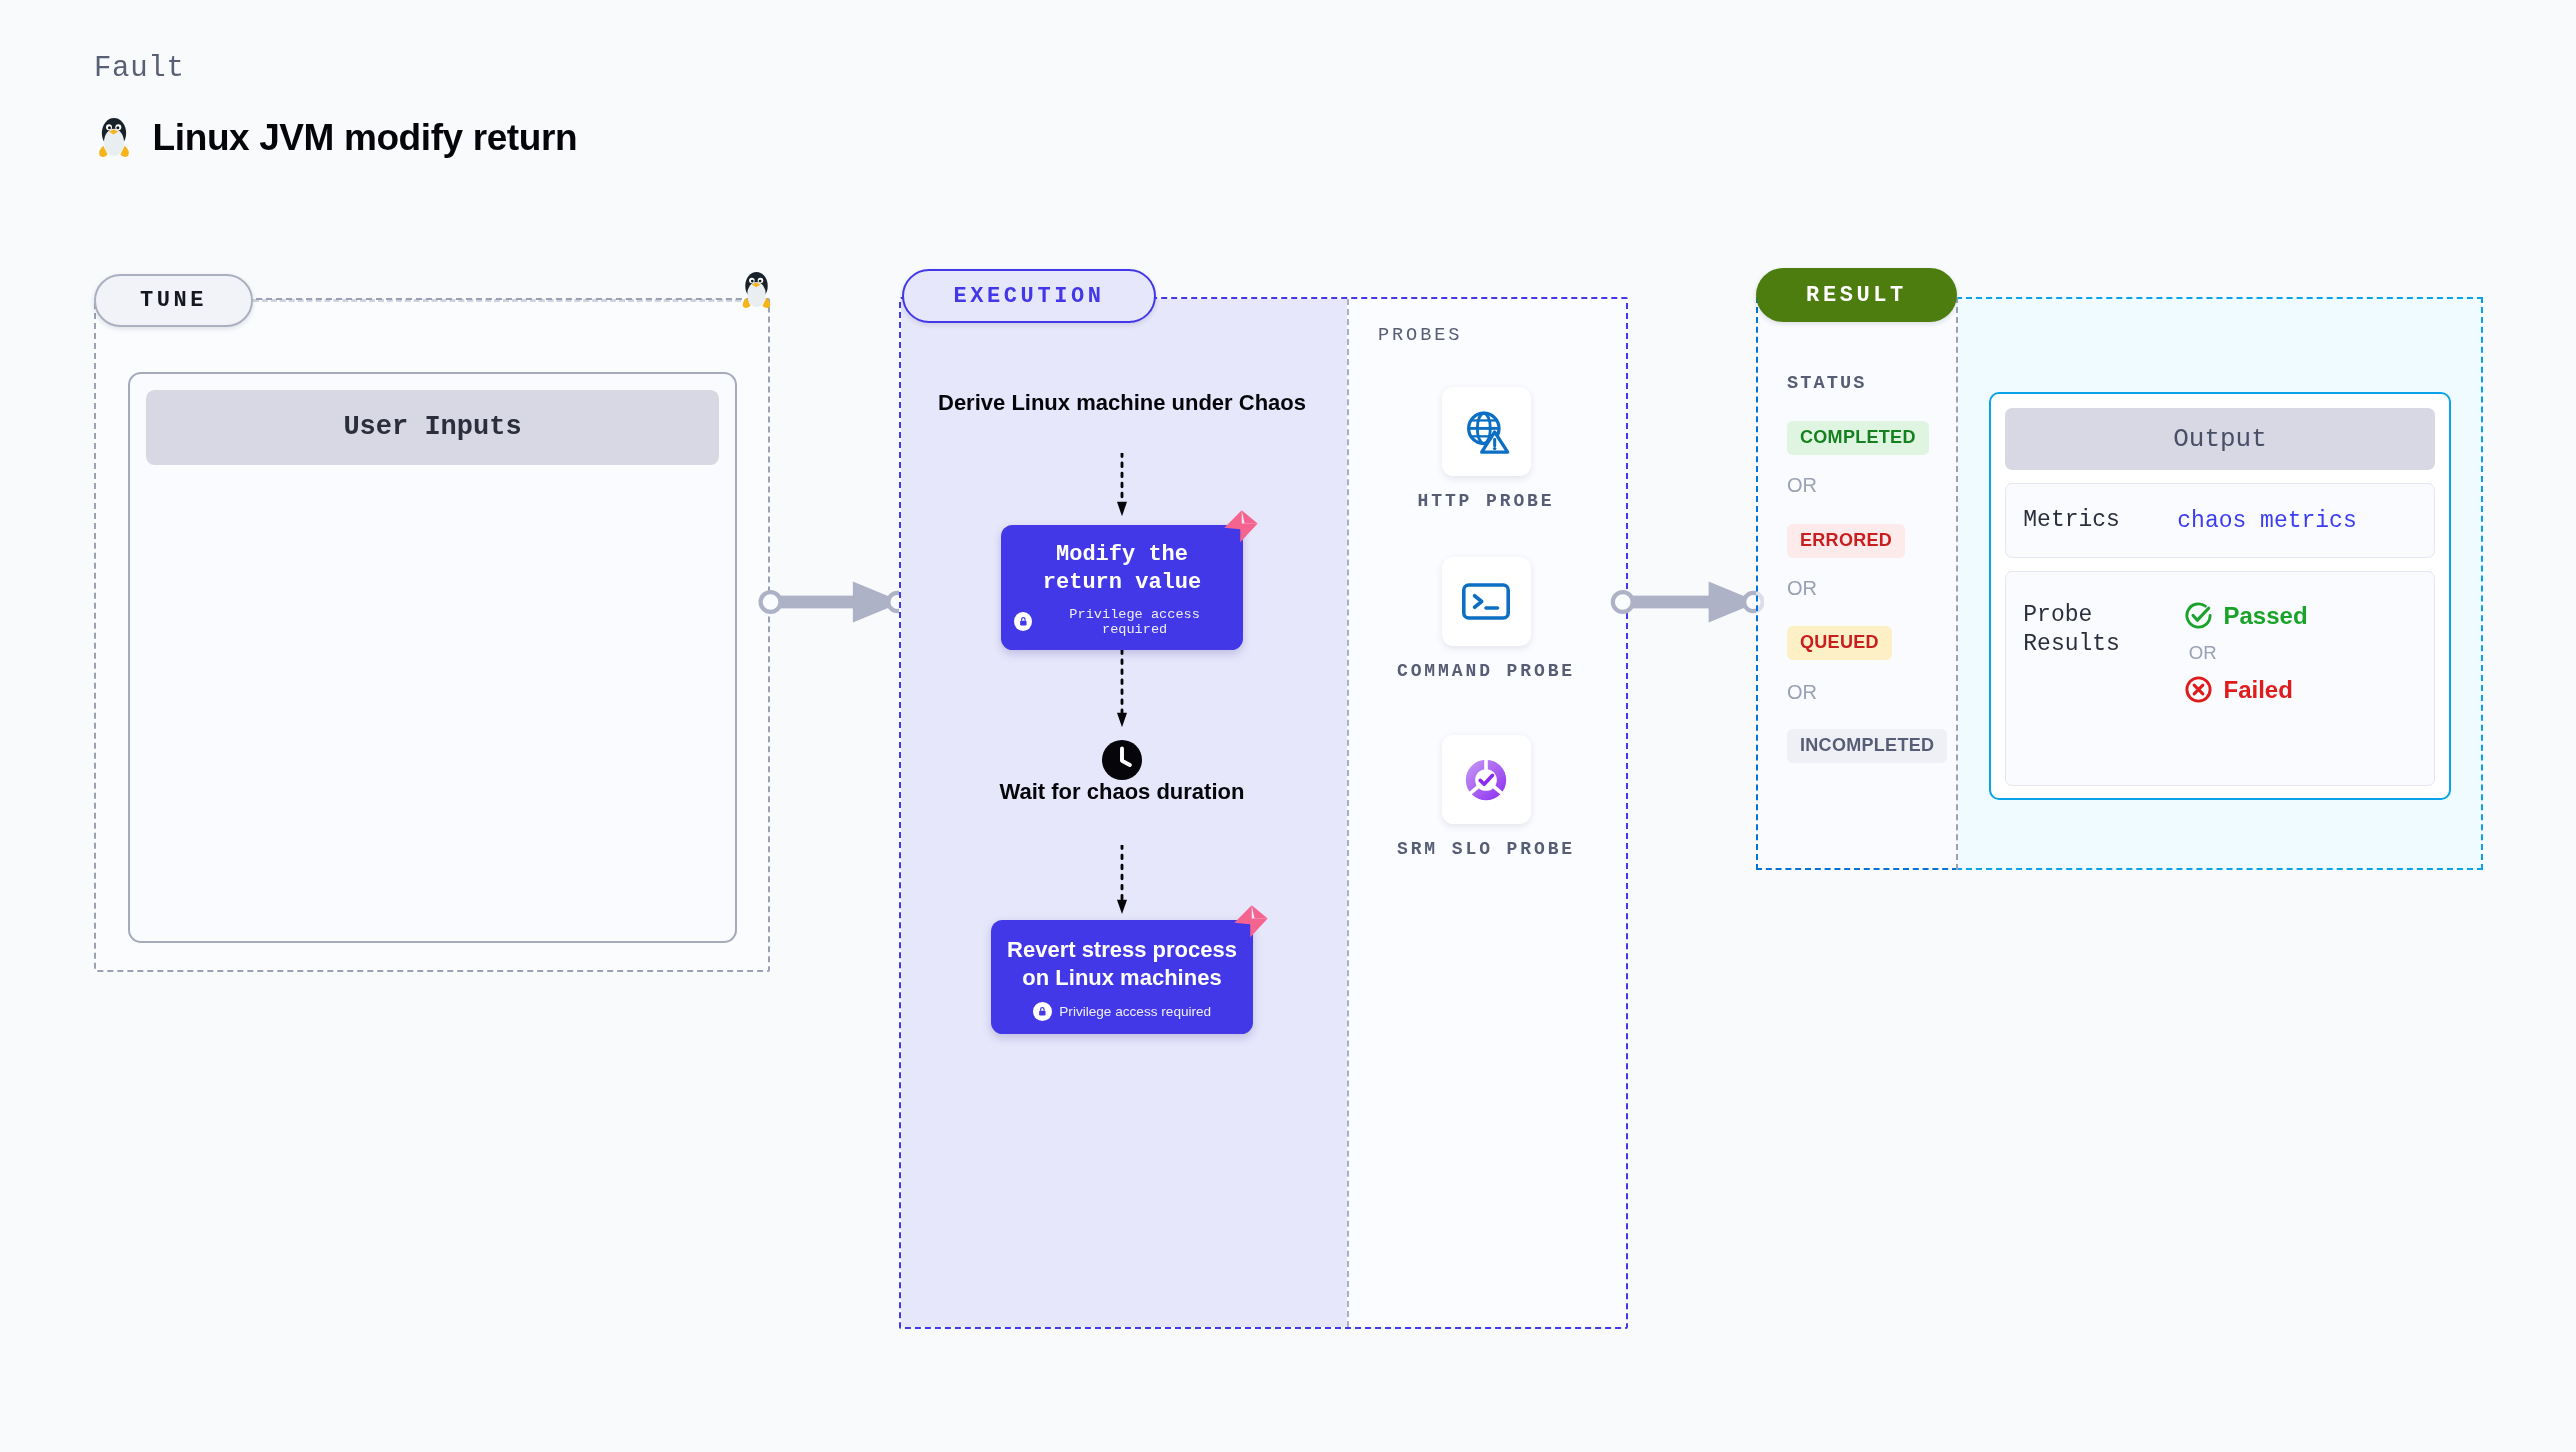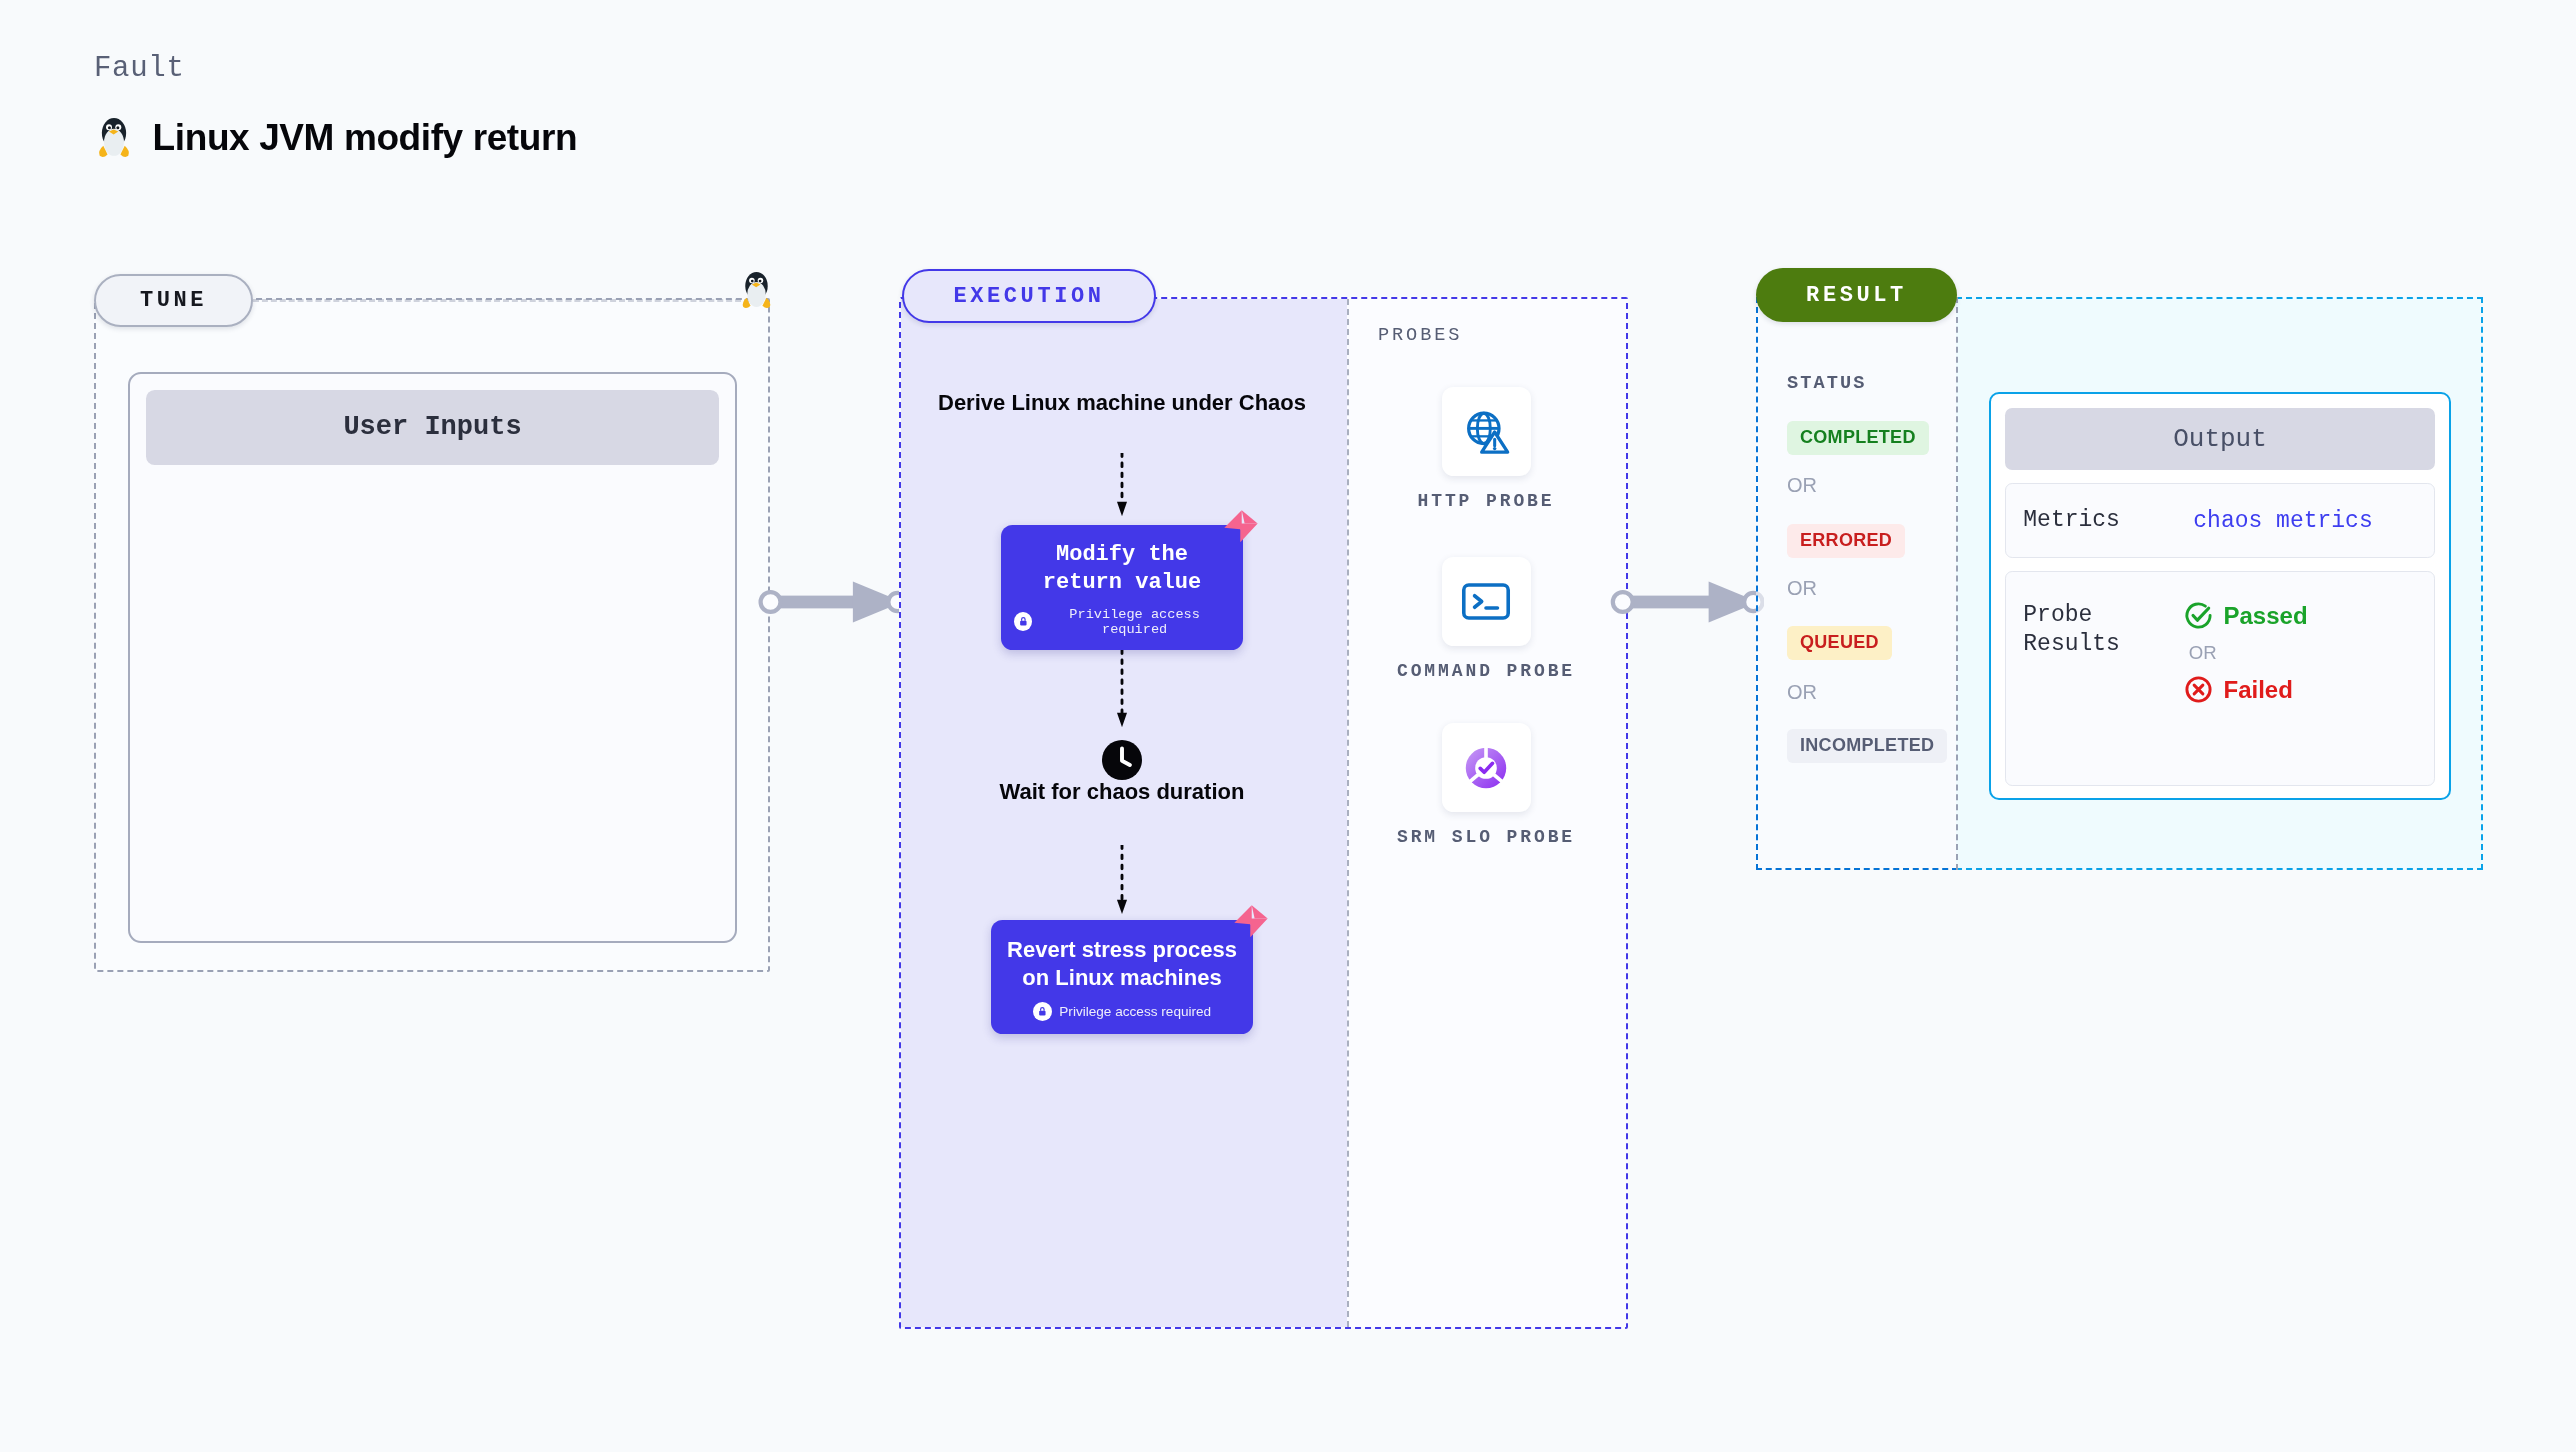--- a/index.html
+++ b/index.html
@@ -194,21 +194,21 @@
     display: flex; align-items: center; justify-content: center;
   }
   .probe-caption {
     margin-top: 13px;
     font-family: "Liberation Mono", monospace;
     font-size: 18px; letter-spacing: 2.9px;
     color: #565d74; font-weight: bold; line-height: 1.35;
   }
   #probe-http { top: 90px; }
   #probe-command { top: 260px; }
-  #probe-srm { top: 426px; }
+  #probe-srm { top: 438px; }
 
   
   #result-status-panel {
     position: absolute; left: 1756px; top: 297px;
     width: 202px; height: 573px;
     border: 2.9px dashed #0573d6;
     border-right: none;
     background: rgba(250,252,255,.6);
   }
   #result-status-inner-divider {
@@ -264,21 +264,21 @@
     background: #fafbfe;
     display: flex; align-items: center; padding-left: 17px;
   }
   .row-key {
     font-family: "Liberation Mono", monospace;
     font-size: 23px; color: #2b2f3d; width: 154px;
     line-height: 1.25;
   }
   .row-val-link {
     font-family: "Liberation Mono", monospace;
-    font-size: 23px; color: #3d3df0; margin-left: 16px;
+    font-size: 23px; color: #3d3df0;
   }
   #probe-results-row {
     margin-top: 13px; height: 215px;
     border: 1.4px solid #e3e6ee; border-radius: 7.2px;
     background: #fafbfe;
     display: flex; padding: 29px 0 0 17px;
   }
   .pr-values { flex: 1; padding-left: 7.2px; }
   .pr-line {
     display: flex; align-items: center; gap: 10px;

